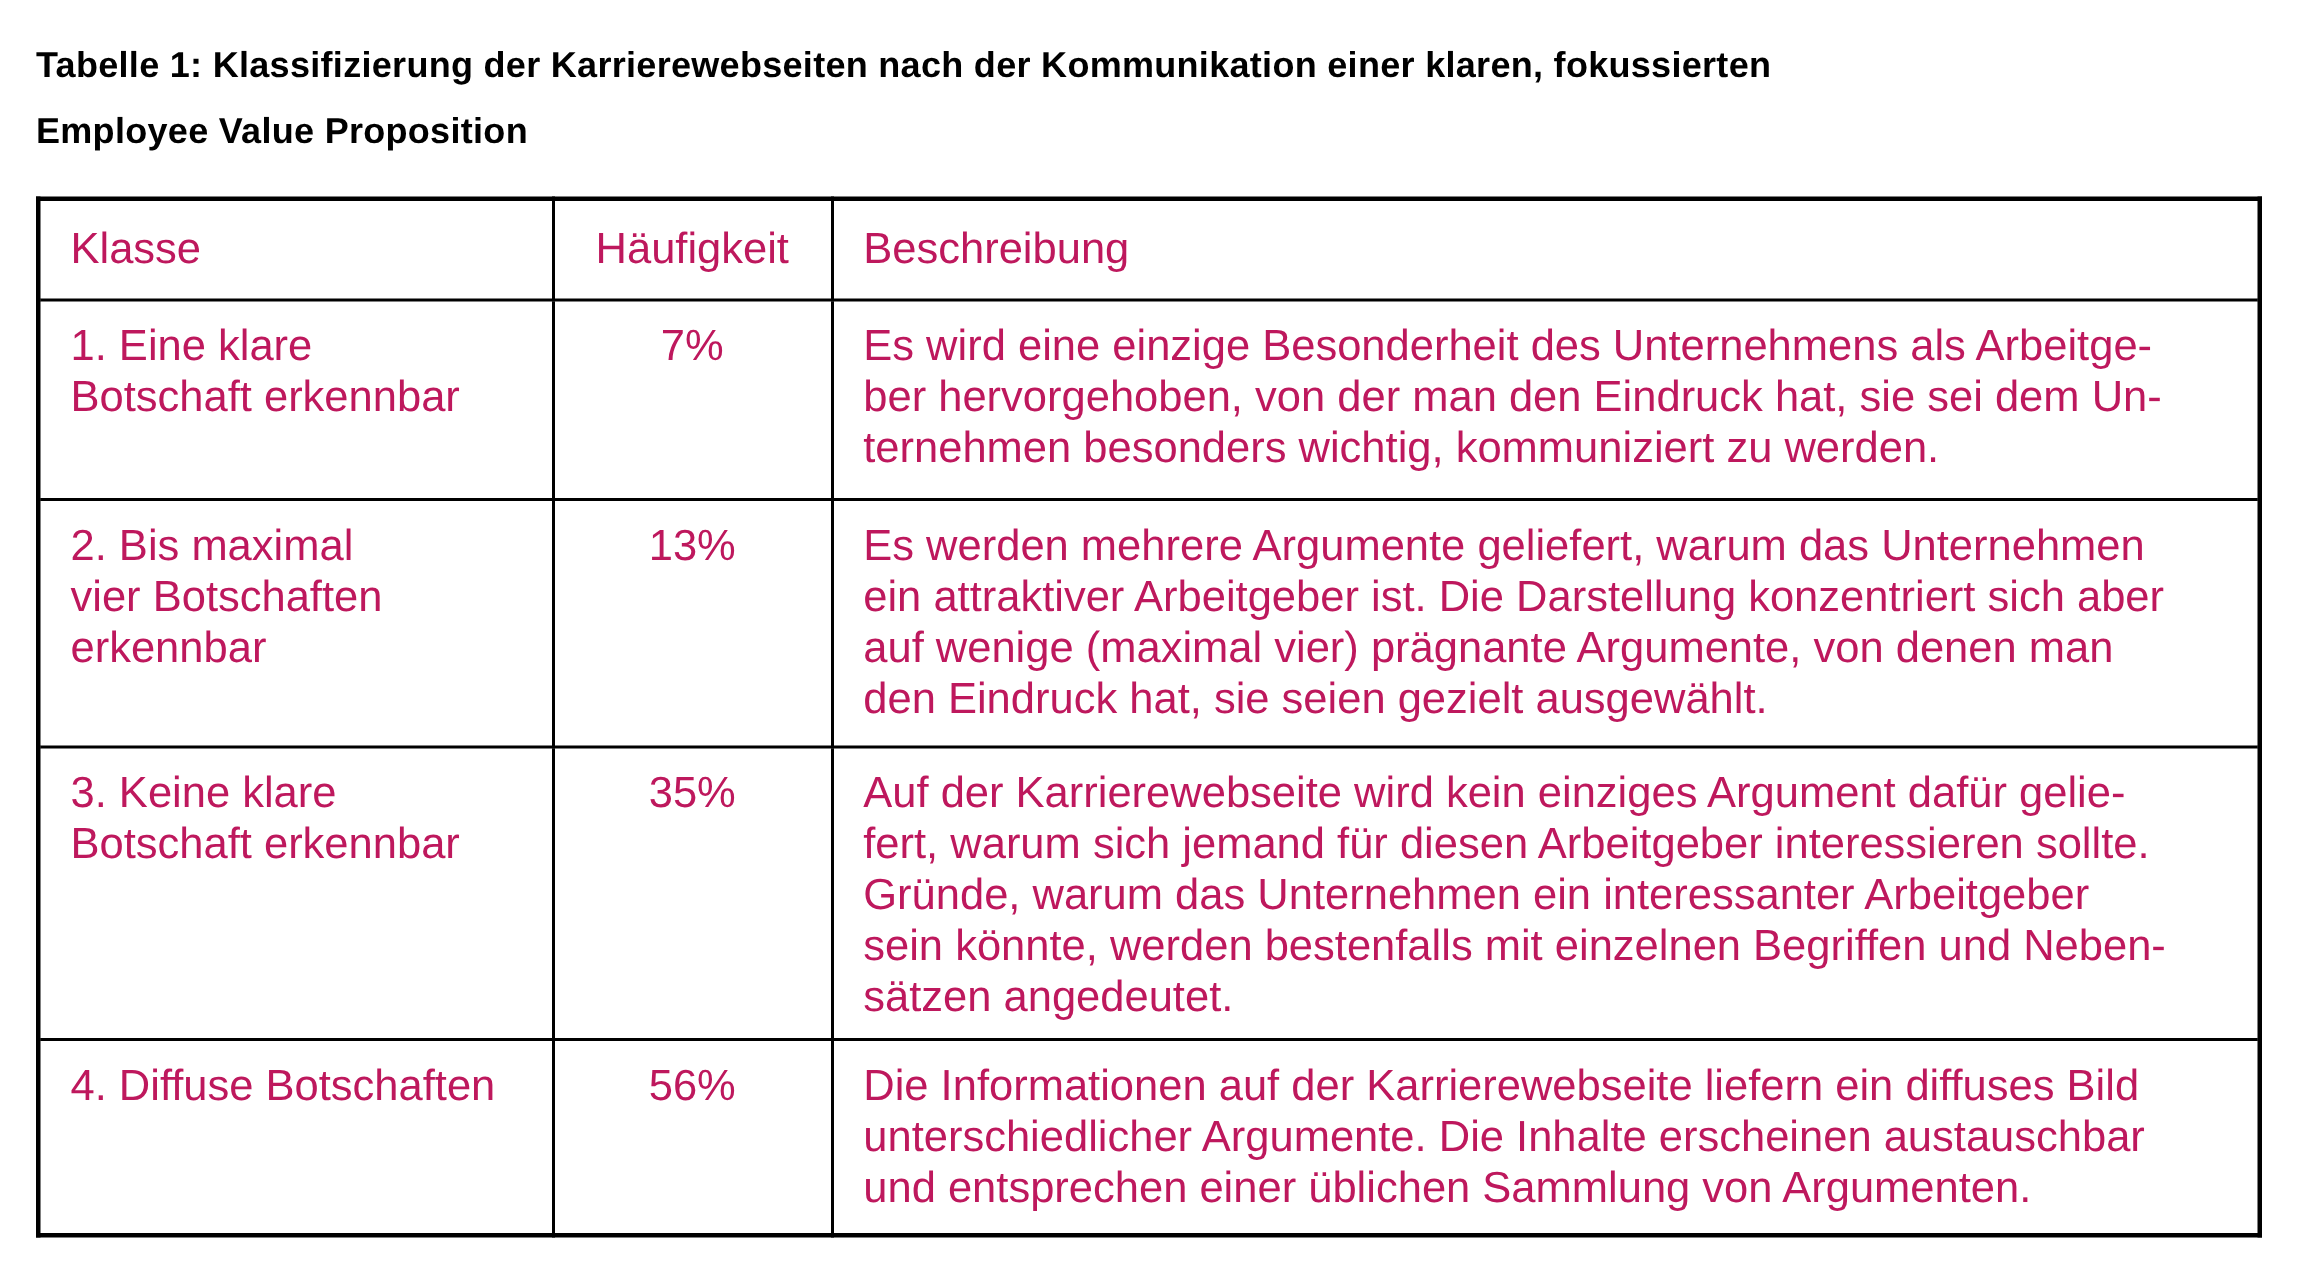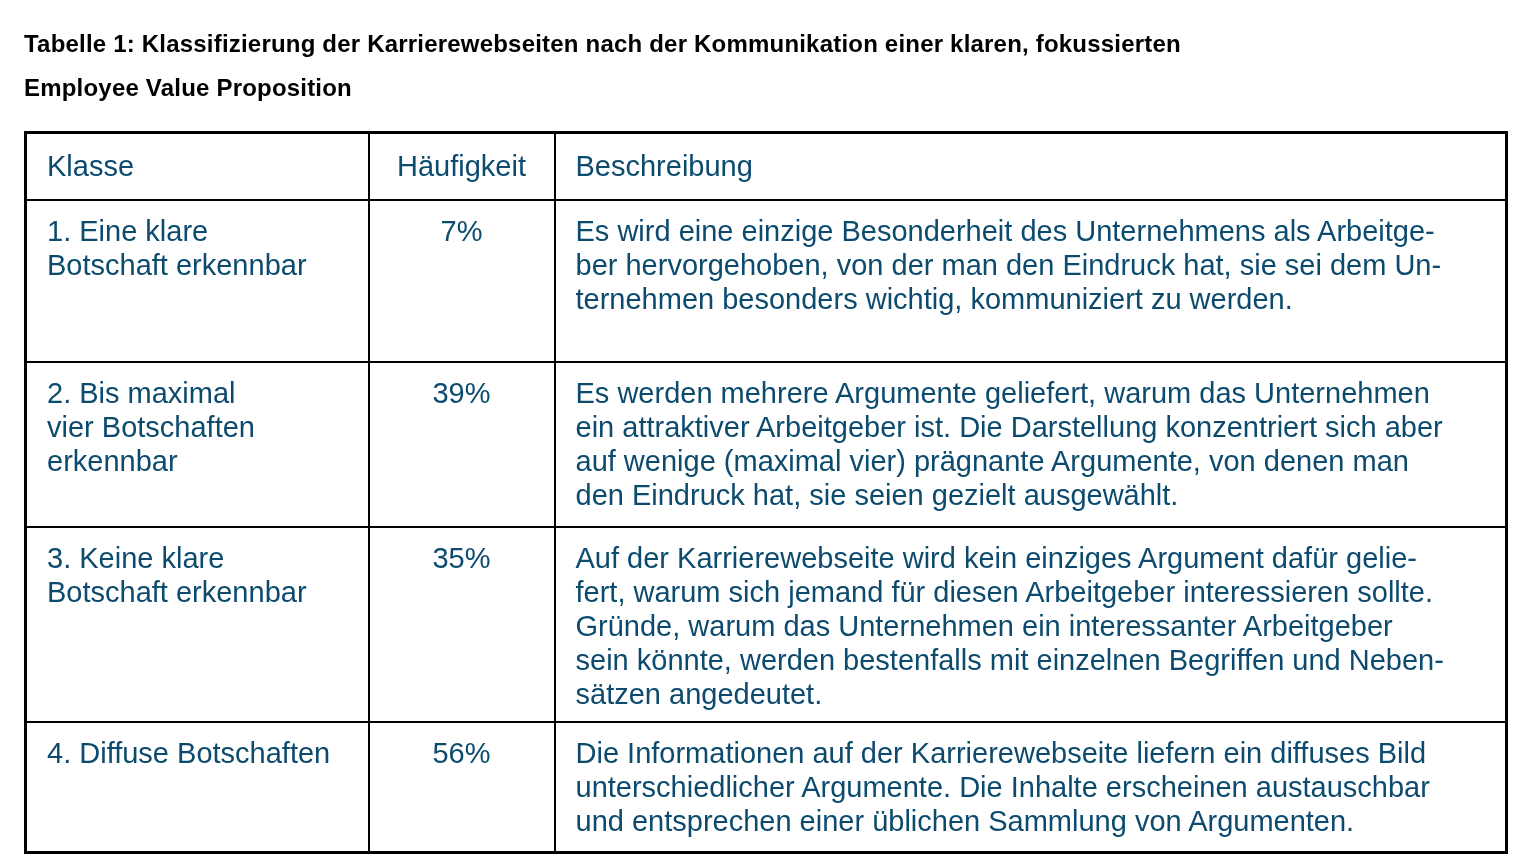--- a/index.html
+++ b/index.html
@@ -33,38 +33,38 @@
     width: 1481px;
     margin-top: 21px;
     border: 3px solid #000000;
   }
   col.c-klasse { width: 343px; }
   col.c-freq   { width: 186px; }
   col.c-desc   { width: 952px; }
   th, td {
     border: 2px solid #000000;
     font-size: 29px;
-    color: #0c4a6e;
+    color: #be185d;
   }
   th {
     font-weight: normal;
     text-align: left;
     vertical-align: middle;
     height: 66px;
     padding: 0 20px;
   }
   th.freq { text-align: center; padding: 16px 4px; }
   td {
     vertical-align: top;
     padding: 13px 20px 10px 20px;
     line-height: 34px;
     white-space: pre-line;
   }
   td.freq { text-align: center; padding-left: 4px; padding-right: 4px; }
-  tr.r1 td { height: 162px; }
+  tr.r1 td { height: 133px; }
   tr.r2 td { height: 165px; }
   tr.r3 td { height: 157px; }
   tr.r4 td { height: 130px; }
 </style>
 </head>
 <body>
 
 <div class="page">
 
   <h1 class="caption">Tabelle 1: Klassifizierung der Karrierewebseiten nach der Kommunikation einer klaren, fokussierten
@@ -89,21 +89,21 @@
 Botschaft erkennbar</td>
         <td class="freq">7%</td>
         <td>Es wird eine einzige Besonderheit des Unternehmens als Arbeitge-
 ber hervorgehoben, von der man den Eindruck hat, sie sei dem Un-
 ternehmen besonders wichtig, kommuniziert zu werden.</td>
       </tr>
       <tr class="r2">
         <td>2. Bis maximal
 vier Botschaften
 erkennbar</td>
-        <td class="freq">39%</td>
+        <td class="freq">13%</td>
         <td>Es werden mehrere Argumente geliefert, warum das Unternehmen
 ein attraktiver Arbeitgeber ist. Die Darstellung konzentriert sich aber
 auf wenige (maximal vier) prägnante Argumente, von denen man
 den Eindruck hat, sie seien gezielt ausgewählt.</td>
       </tr>
       <tr class="r3">
         <td>3. Keine klare
 Botschaft erkennbar</td>
         <td class="freq">35%</td>
         <td>Auf der Karrierewebseite wird kein einziges Argument dafür gelie-

